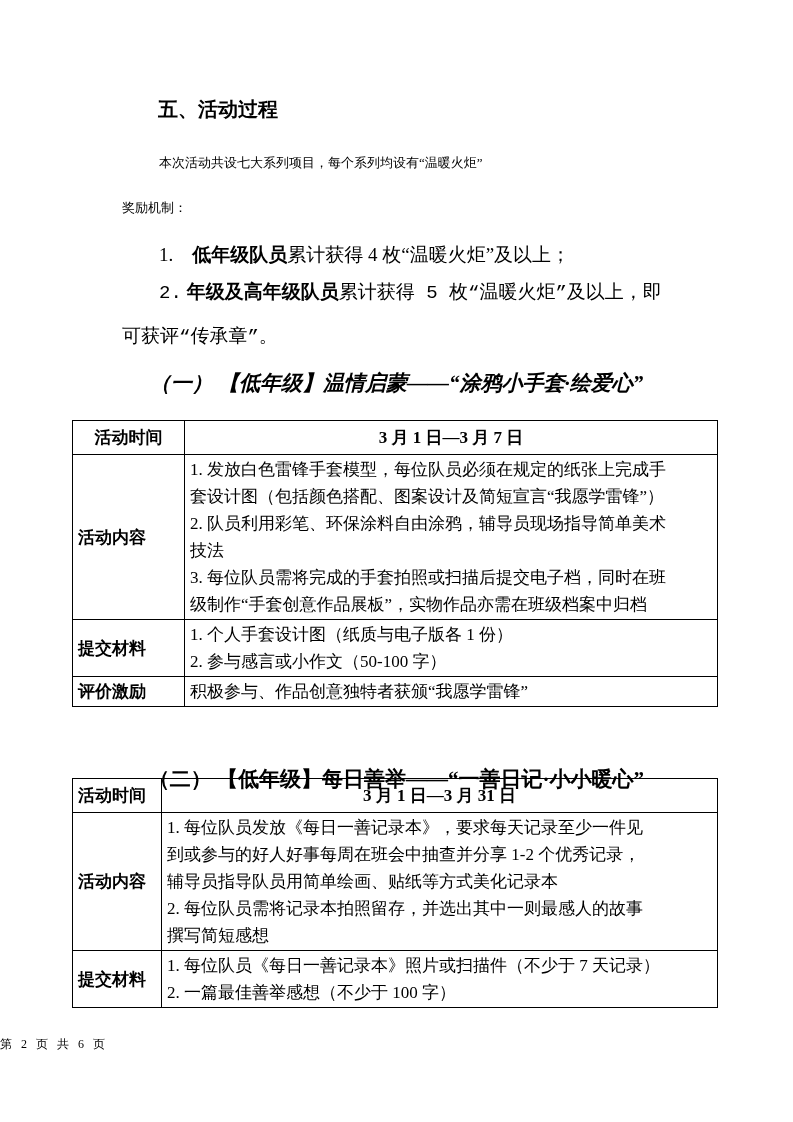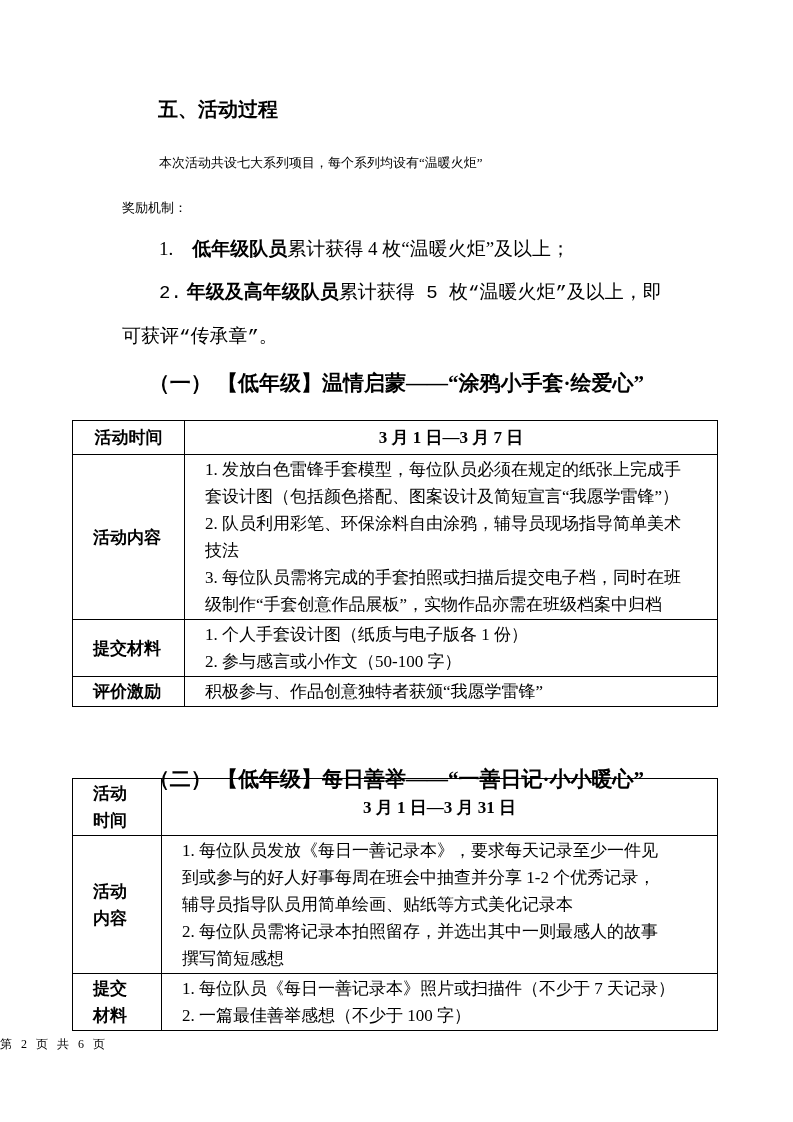--- a/index.html
+++ b/index.html
@@ -9,35 +9,35 @@
   }
   .main-heading{position:absolute;left:158px;top:96px;margin:0;font-size:20px;font-weight:bold;}
   .intro{
     position:absolute;left:122px;top:140px;width:578px;margin:0;
     font-size:13px;line-height:45px;text-indent:37px;white-space:pre-line;text-align:justify;
   }
   .list-item{
     position:absolute;left:122px;width:580px;margin:0;
     font-size:19px;line-height:44px;text-indent:37px;white-space:pre-line;
   }
-  .item1{top:227px;}
+  .item1{top:233px;}
   .item2{top:271px;font-family:Liberation Mono, monospace;}
   .b{font-weight:bold;}
   .item1 .num{margin-right:19px;}
   .item2 .num{margin-right:5px;}
   .sec-title{position:absolute;left:0;width:793px;margin:0;text-align:center;font-size:21px;font-weight:bold;}
-  .title1{top:369px;}
+  .title1{top:369px;font-style:italic;}
   .title2{top:765px;}
   .doc-table{
     position:absolute;left:72px;width:646px;border-collapse:collapse;table-layout:fixed;
     font-size:17px;
   }
   .t1{top:420px;}
   .t2{top:778px;}
-  .doc-table td{border:1px solid #000;padding:1px 20px;line-height:27px;vertical-align:middle;}
+  .doc-table td{border:1px solid #000;padding:1px 5px;line-height:27px;vertical-align:middle;}
   .t1 col.c1{width:112px;}
   .t2 col.c1{width:89px;}
   .label{font-weight:bold;text-align:left;}
   .t1 .time-label{text-align:center;}
   .time-row td{height:31px;}
   .time-value{text-align:center;font-weight:bold;}
   .content{white-space:pre-line;text-align:left;}
   .footer{
     position:absolute;left:0;top:1036px;width:793px;
     font-size:12px;letter-spacing:3px;

